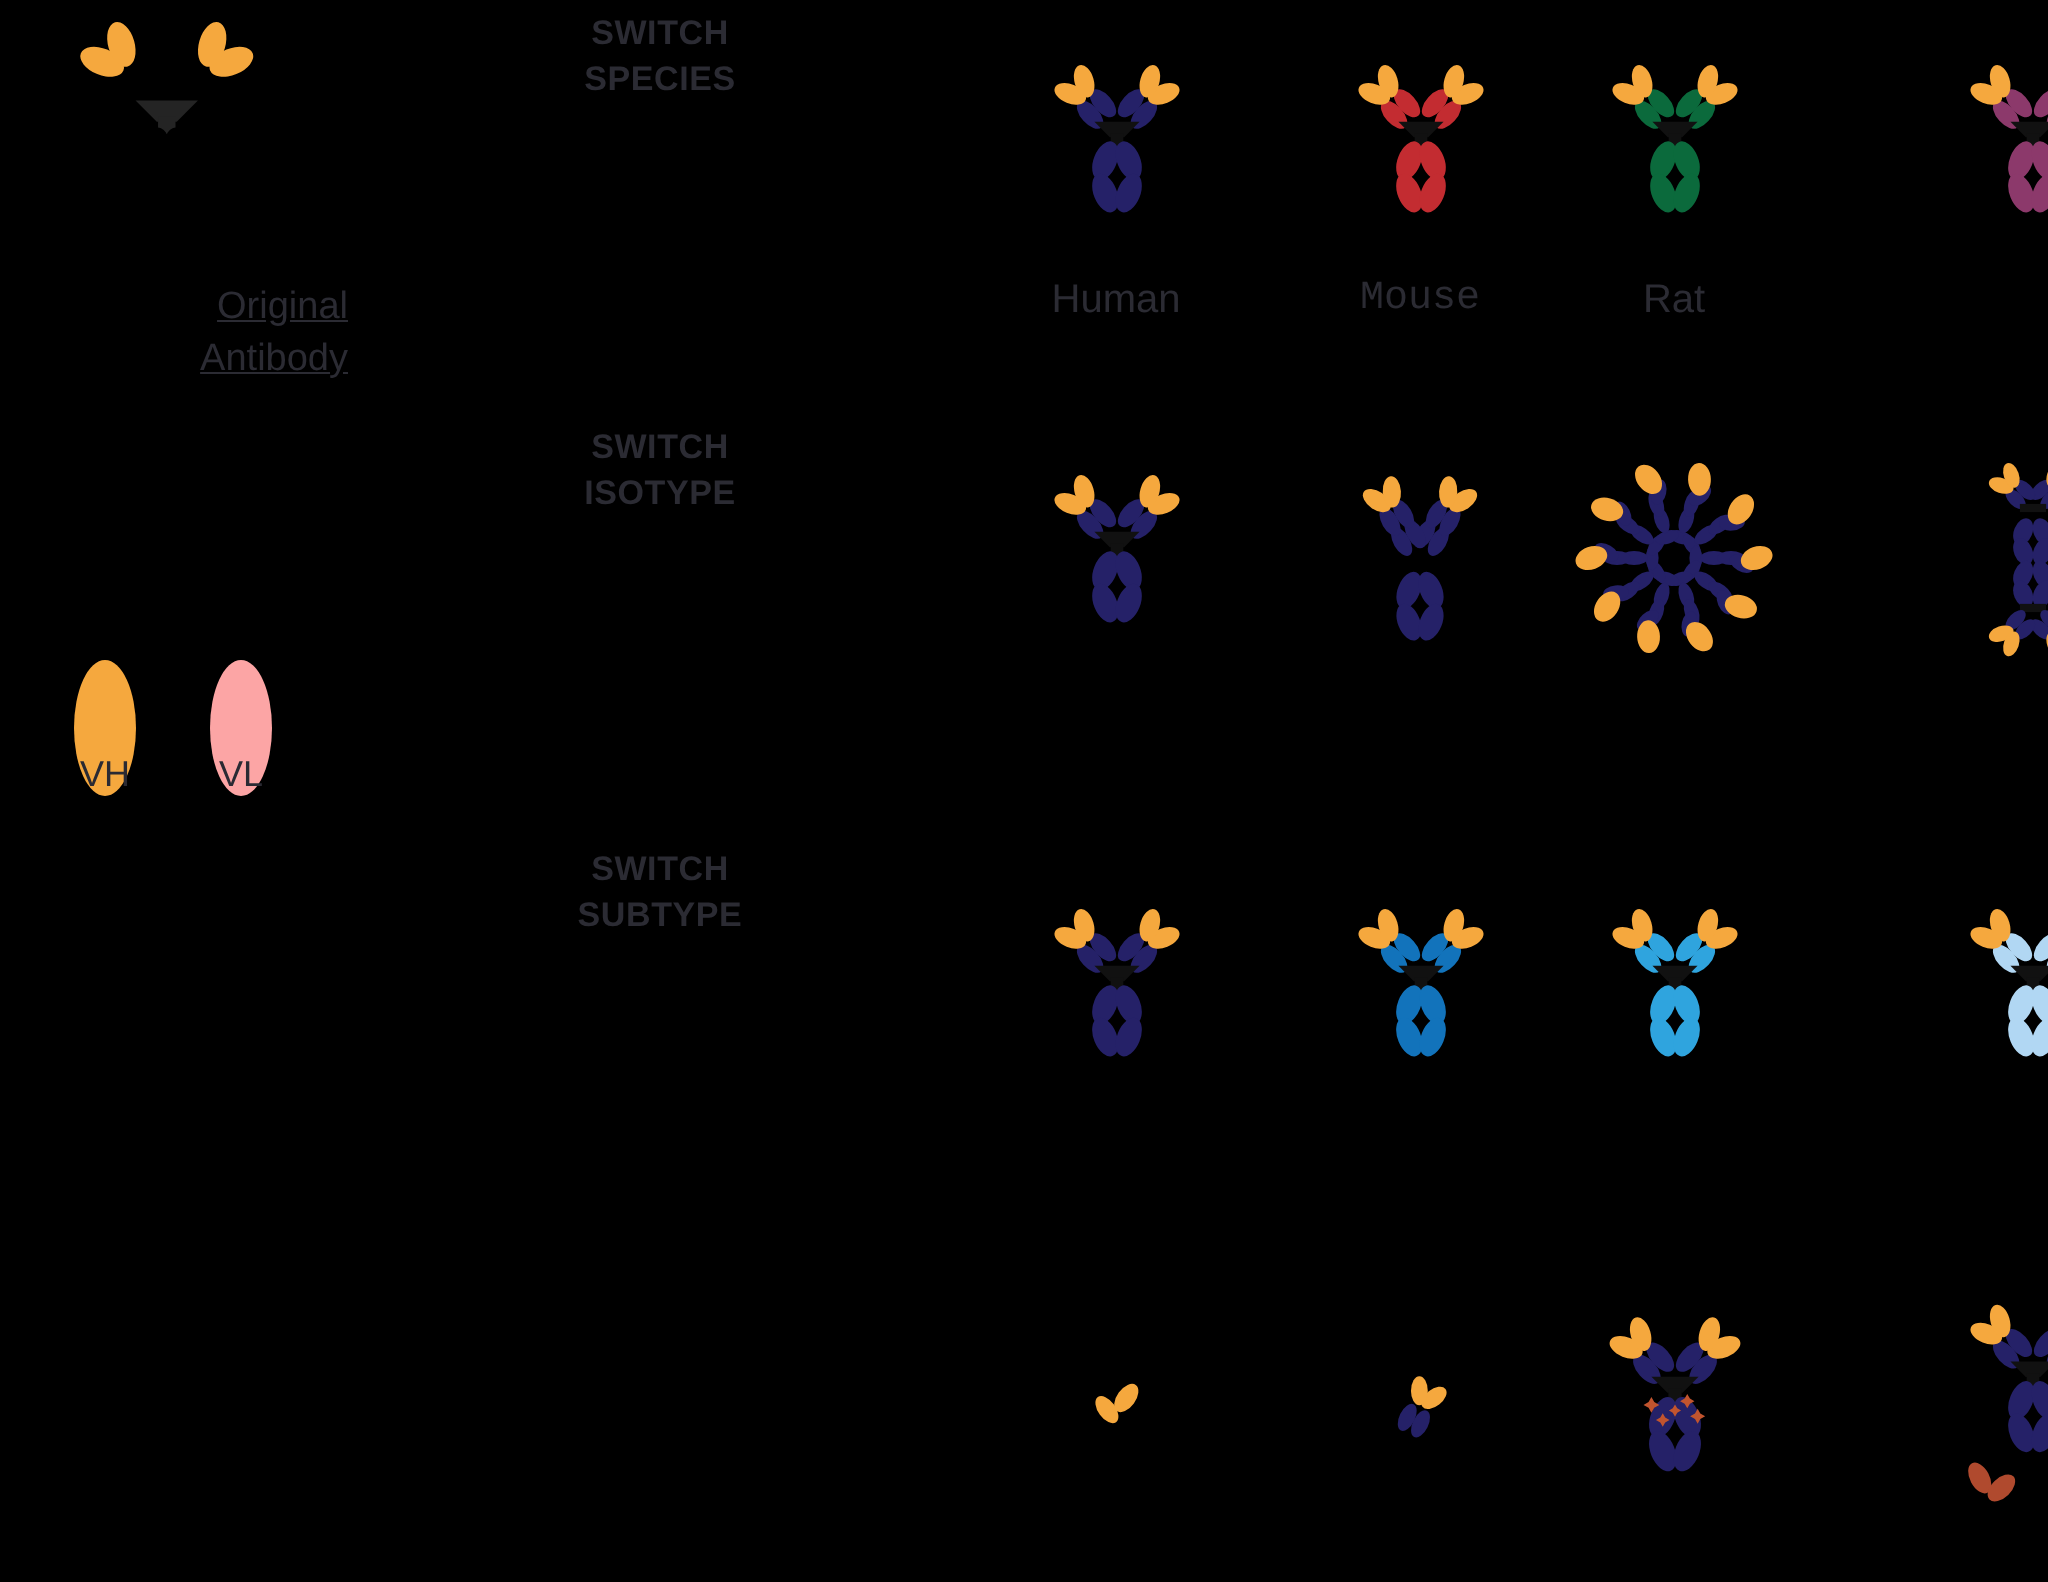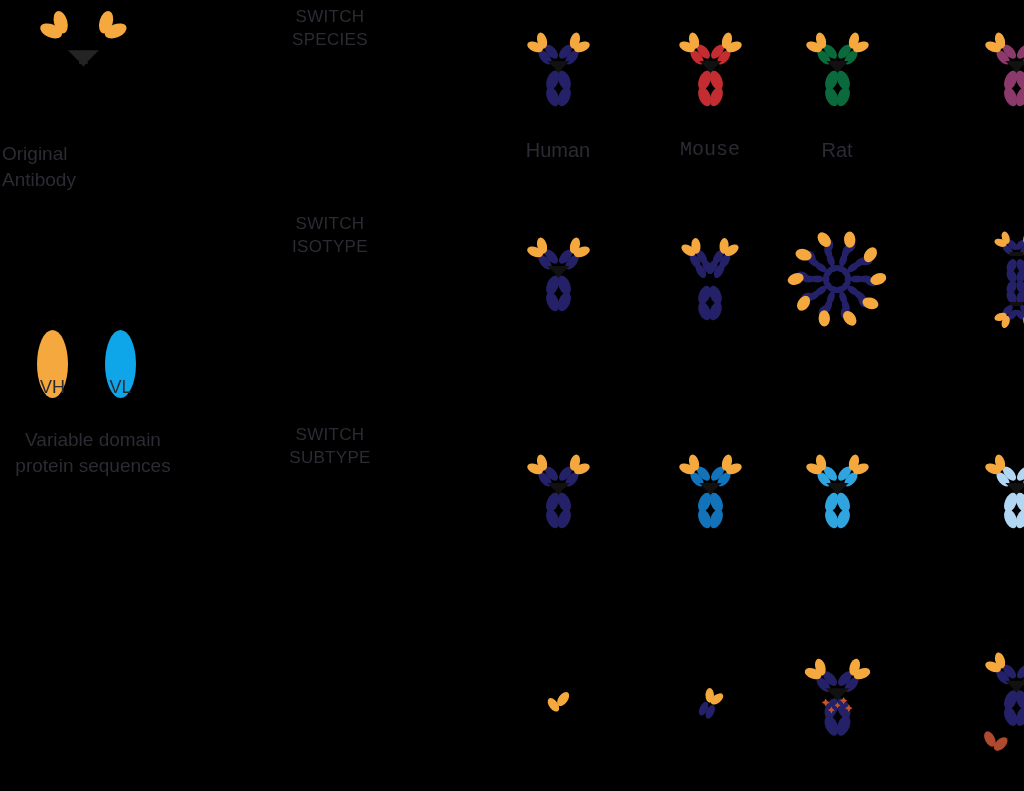--- a/index.html
+++ b/index.html
@@ -4,28 +4,28 @@
 <style>
   html,body{margin:0;padding:0;background:#000;}
   #canvas{
     position:relative;width:1024px;height:791px;background:#000;overflow:hidden;
     font-family:"Liberation Sans", sans-serif;color:#2B2B33;
   }
   .preline{white-space:pre-line;}
   .abs{position:absolute;}
   
   #orig-art{left:26px;top:2px;}
-  #orig-label{left:2px;top:141px;width:172px;text-align:left;font-size:19px;line-height:26px;}
+  #orig-label{left:2px;top:141px;width:172px;text-align:right;font-size:19px;line-height:26px;text-decoration:underline;}
   .domain-oval{width:31px;height:68px;border-radius:50%;display:flex;align-items:flex-end;justify-content:center;
     font-size:18px;color:#2A2A33;}
   #vh-oval{left:37px;top:330px;}
   #vl-oval{left:105px;top:330px;}
   #domains-label{left:0;top:427px;width:186px;text-align:center;font-size:19px;line-height:26px;}
   
-  .row-title{width:170px;left:245px;text-align:center;font-size:17px;line-height:23px;font-weight:400;letter-spacing:.3px;}
+  .row-title{width:170px;left:245px;text-align:center;font-size:17px;line-height:23px;font-weight:700;letter-spacing:.3px;}
   #title-species{top:5px;}
   #title-isotype{top:212px;}
   #title-subtype{top:423px;}
   #title-reformat{top:657px;}
   
   .cell{position:absolute;width:160px;display:flex;flex-direction:column;align-items:center;}
   .c0{left:438px;} .c1{left:590px;font-family:Liberation Mono, monospace;} .c2{left:717px;} .c3{left:896px;}
   .r0{top:10px;} .r1{top:203px;} .r2{top:432px;} .r3{top:626px;}
   .art{display:flex;align-items:center;justify-content:center;}
   .r0 .art{height:96px;} .r1 .art{height:120px;} .r2 .art{height:96px;} .r3 .art{height:120px;}
@@ -56,25 +56,23 @@
           <ellipse cx="52.5" cy="78.0" rx="6.4" ry="11.2" fill="#000000" transform="rotate(22.0 52.5 78.0)"></ellipse>
         </g>
       </svg>
     </div>
   <div class="abs preline" id="orig-label">Original
 Antibody</div>
 
   <div class="abs domain-oval" id="vh-oval" style="background: rgb(245, 168, 62);">
     <span>VH</span>
   </div>
-  <div class="abs domain-oval" id="vl-oval" style="background: #0ea5e9;">
+  <div class="abs domain-oval" id="vl-oval" style="background: #fca5a5;">
     <span>VL</span>
   </div>
-  <div class="abs preline" id="domains-label">Variable domain
-protein sequences</div>
 
   <div class="abs row-title preline" id="title-species">SWITCH
 SPECIES</div>
   <div class="abs row-title preline" id="title-isotype">SWITCH
 ISOTYPE</div>
   <div class="abs row-title preline" id="title-subtype">SWITCH
 SUBTYPE</div>
 
   <figure class="cell r0 c0">
     <div class="art">

